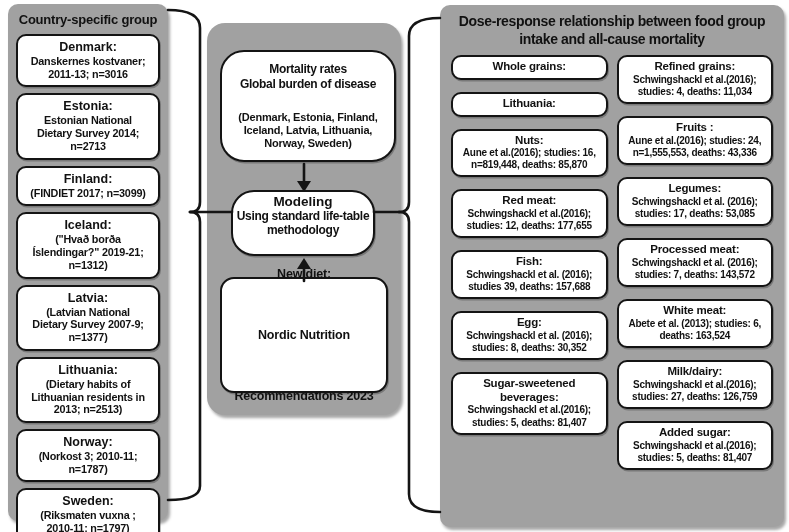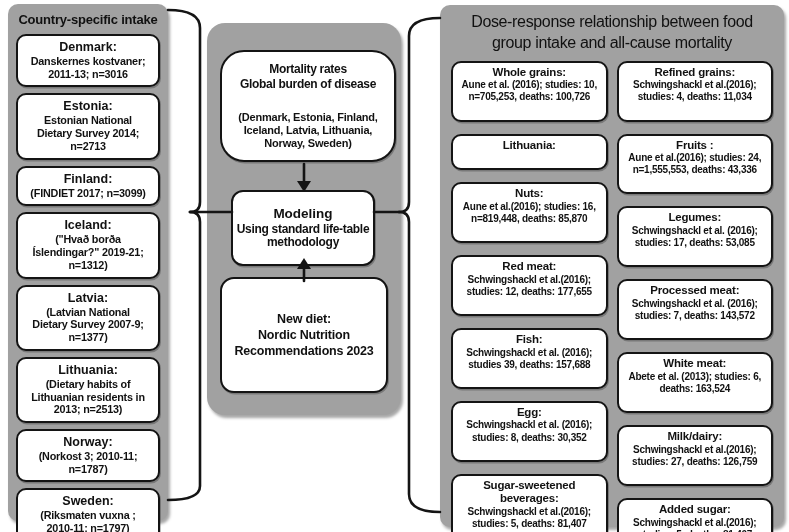--- a/index.html
+++ b/index.html
@@ -43,57 +43,58 @@
   
   #center-panel { left: 207px; top: 23px; width: 194px; height: 392px; border-radius: 18px; }
   #mortality-box {
     position: absolute; left: 13px; top: 27px; width: 176px; height: 112px;
     border-radius: 24px; display: flex; flex-direction: column; justify-content: center;
     padding: 2px 3px;
   }
   #mortality-box .big-line { font-weight: bold; font-size: 12px; letter-spacing: -0.3px; line-height: 1.25; white-space: nowrap; }
   #mortality-box .small-line { font-weight: bold; font-size: 11px; letter-spacing: -0.2px; line-height: 1.2; margin-top: 19px; }
   #modeling-box {
-    position: absolute; left: 24px; top: 167px; width: 144px; height: 76px;
-    border-radius: 12px; display: flex; flex-direction: column; justify-content: center;
+    position: absolute; left: 24px; top: 167px; width: 144px; height: 66px;
+    border-radius: 23px; display: flex; flex-direction: column; 
     padding: 2px 3px;
   }
   #modeling-box .box-title { font-weight: bold; font-size: 13.5px; line-height: 1.2; }
   #modeling-box .box-detail { font-weight: bold; font-size: 12px; letter-spacing: -0.3px; line-height: 1.12; }
   #new-diet-box {
     position: absolute; left: 13px; top: 254px; width: 168px; height: 116px;
     border-radius: 14px; display: flex; flex-direction: column; justify-content: center;
     padding: 2px 4px;
+    gap: 45px;
   }
   #new-diet-box .nd-line { font-weight: bold; font-size: 12.5px; letter-spacing: -0.2px; line-height: 1.3; }
 
   
   #dose-panel { left: 440px; top: 5px; width: 344px; height: 522px; }
   #dose-panel .panel-title {
-    font-weight: normal; font-size: 16px; letter-spacing: -0.35px; text-align: center;
+    font-weight: bold; font-size: 14px; letter-spacing: -0.35px; text-align: center;
     padding: 7px 10px 4px; line-height: 1.3;
   }
   .food-columns { display: flex; gap: 9px; padding: 3px 11px 10px; }
   .food-col { flex: 1; display: flex; flex-direction: column; gap: 12px; }
-  .food-box { padding: 3px 1px 16px; }
+  .food-box { padding: 3px 1px 4px; }
   .food-box .box-title { font-weight: bold; font-size: 11.5px; letter-spacing: -0.2px; line-height: 1.18; }
   .food-box .box-detail { font-weight: bold; font-size: 10px; letter-spacing: -0.25px; line-height: 1.22; }
 
   
   #connectors { position: absolute; left: 0; top: 0; pointer-events: none; }
   #connectors path, #connectors line { fill: none; stroke: #141414; stroke-width: 2.6; stroke-linecap: round; }
   #connectors polygon { fill: #141414; stroke: none; }
 </style>
 </head>
 <body>
 
 <div id="canvas">
 
   <div id="country-panel" class="gray-panel">
-    <div class="panel-title">Country-specific intake</div>
+    <div class="panel-title">Country-specific group</div>
     <div class="country-list">
       <div class="wbox country-box">
         <div class="box-title">Denmark:</div>
         <div class="box-detail">Danskernes kostvaner; 2011-13; n=3016</div>
       </div>
       <div class="wbox country-box">
         <div class="box-title">Estonia:</div>
         <div class="box-detail">Estonian National Dietary Survey 2014; n=2713</div>
       </div>
       <div class="wbox country-box">
@@ -139,21 +140,20 @@
       <div class="nd-line">Recommendations 2023</div>
     </div>
   </div>
 
   <div id="dose-panel" class="gray-panel">
     <div class="panel-title">Dose-response relationship between food group intake and all-cause mortality</div>
     <div class="food-columns">
       <div class="food-col">
         <div class="wbox food-box">
           <div class="box-title">Whole grains:</div>
-          <div class="box-detail">Aune et al. (2016); studies: 10, n=705,253, deaths: 100,726</div>
         </div>
         <div class="wbox food-box">
           <div class="box-title">Lithuania:</div>
         </div>
         <div class="wbox food-box">
           <div class="box-title">Nuts:</div>
           <div class="box-detail">Aune et al.(2016); studies: 16, n=819,448, deaths: 85,870</div>
         </div>
         <div class="wbox food-box">
           <div class="box-title">Red meat:</div>

